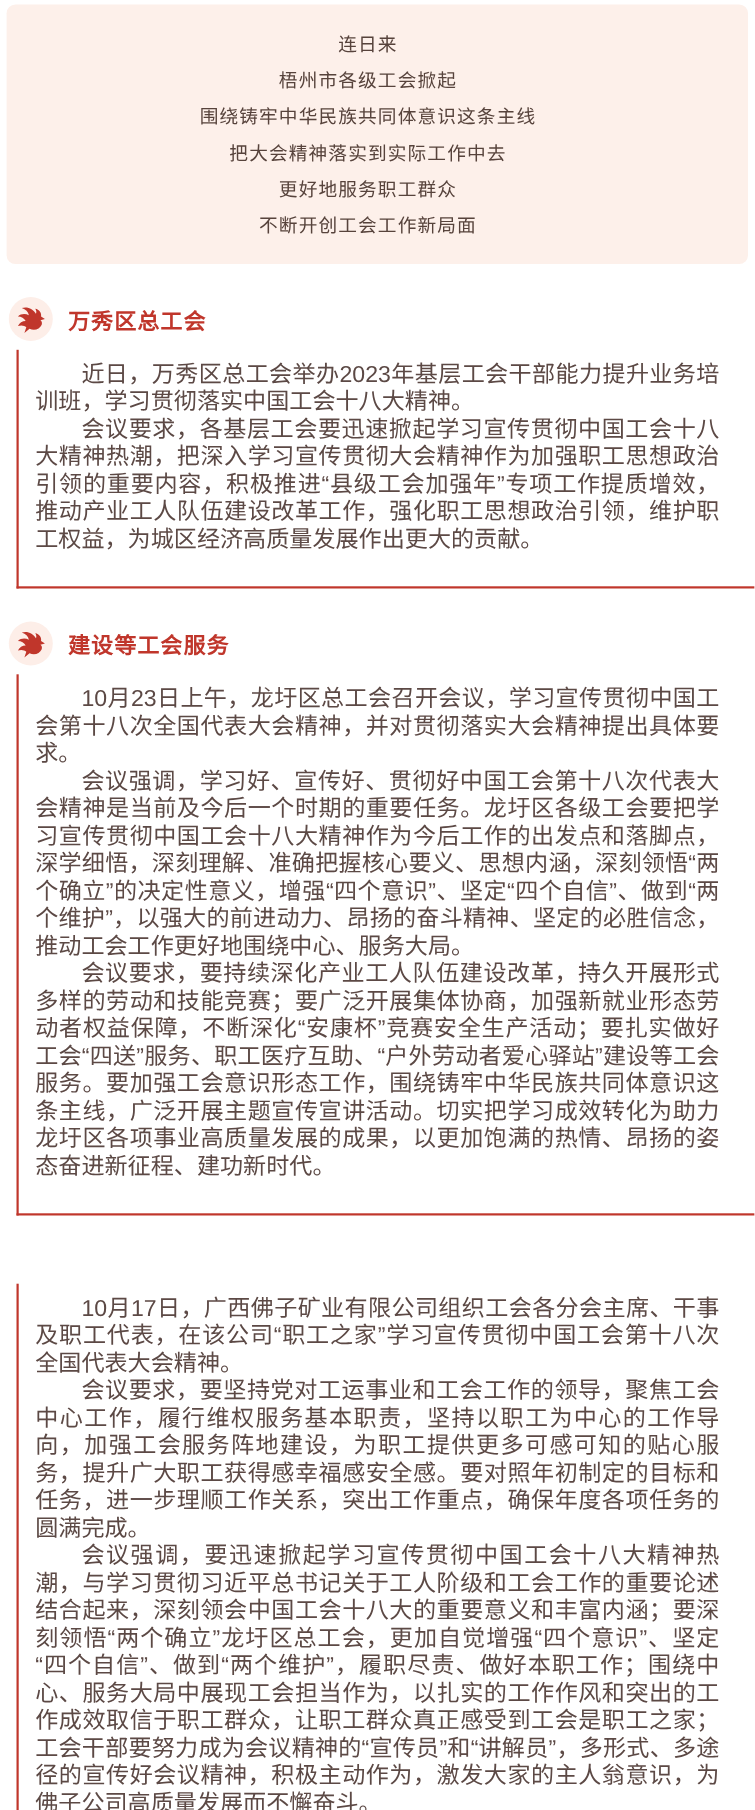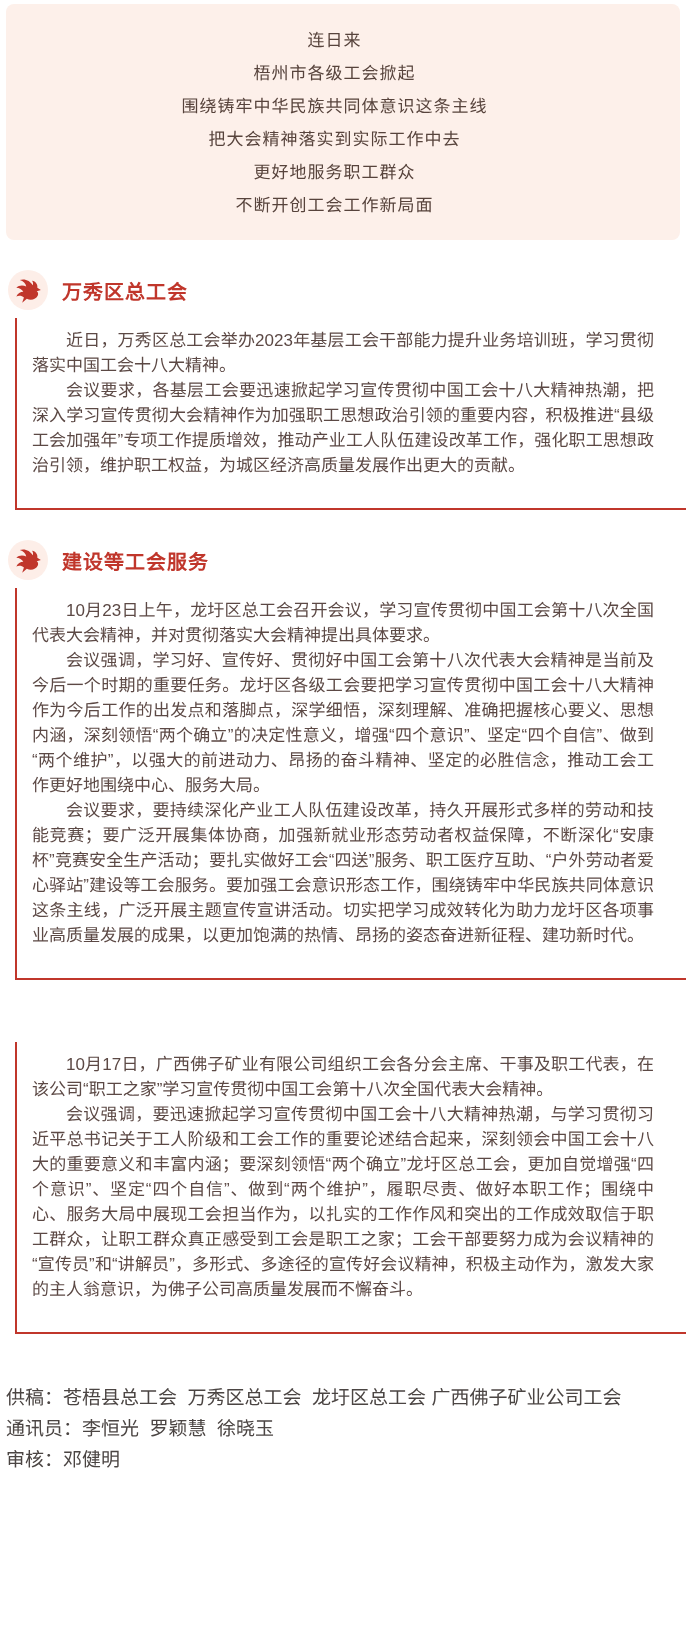--- a/index.html
+++ b/index.html
@@ -54,21 +54,21 @@
     letter-spacing:1px;
   }
   .section-body{
     margin-left:15px;
     border-left:2px solid var(--accent-red);
     border-bottom:2px solid var(--accent-red);
     padding:10px 32px 30px 15px;
   }
   .section-body p{
     margin:0;
-    font-size:17px;
+    font-size:21px;
     line-height:25px;
     color:var(--body-text);
     text-align:justify;
     text-indent:2em;
   }
   
   .credits{
     margin:48px 6px 0 6px;
     padding-bottom:14px;
   }
@@ -118,20 +118,21 @@
   <div class="section-body">
     <p>10月23日上午，龙圩区总工会召开会议，学习宣传贯彻中国工会第十八次全国代表大会精神，并对贯彻落实大会精神提出具体要求。</p>
     <p>会议强调，学习好、宣传好、贯彻好中国工会第十八次代表大会精神是当前及今后一个时期的重要任务。龙圩区各级工会要把学习宣传贯彻中国工会十八大精神作为今后工作的出发点和落脚点，深学细悟，深刻理解、准确把握核心要义、思想内涵，深刻领悟“两个确立”的决定性意义，增强“四个意识”、坚定“四个自信”、做到“两个维护”，以强大的前进动力、昂扬的奋斗精神、坚定的必胜信念，推动工会工作更好地围绕中心、服务大局。</p>
     <p>会议要求，要持续深化产业工人队伍建设改革，持久开展形式多样的劳动和技能竞赛；要广泛开展集体协商，加强新就业形态劳动者权益保障，不断深化“安康杯”竞赛安全生产活动；要扎实做好工会“四送”服务、职工医疗互助、“户外劳动者爱心驿站”建设等工会服务。要加强工会意识形态工作，围绕铸牢中华民族共同体意识这条主线，广泛开展主题宣传宣讲活动。切实把学习成效转化为助力龙圩区各项事业高质量发展的成果，以更加饱满的热情、昂扬的姿态奋进新征程、建功新时代。</p>
   </div>
 </div>
 
 <div class="section gap-lg">
   <div class="section-body">
     <p>10月17日，广西佛子矿业有限公司组织工会各分会主席、干事及职工代表，在该公司“职工之家”学习宣传贯彻中国工会第十八次全国代表大会精神。</p>
+    <p>会议要求，要坚持党对工运事业和工会工作的领导，聚焦工会中心工作，履行维权服务基本职责，坚持以职工为中心的工作导向，加强工会服务阵地建设，为职工提供更多可感可知的贴心服务，提升广大职工获得感幸福感安全感。要对照年初制定的目标和任务，进一步理顺工作关系，突出工作重点，确保年度各项任务的圆满完成。</p>
     <p>会议强调，要迅速掀起学习宣传贯彻中国工会十八大精神热潮，与学习贯彻习近平总书记关于工人阶级和工会工作的重要论述结合起来，深刻领会中国工会十八大的重要意义和丰富内涵；要深刻领悟“两个确立”龙圩区总工会，更加自觉增强“四个意识”、坚定“四个自信”、做到“两个维护”，履职尽责、做好本职工作；围绕中心、服务大局中展现工会担当作为，以扎实的工作作风和突出的工作成效取信于职工群众，让职工群众真正感受到工会是职工之家；工会干部要努力成为会议精神的“宣传员”和“讲解员”，多形式、多途径的宣传好会议精神，积极主动作为，激发大家的主人翁意识，为佛子公司高质量发展而不懈奋斗。</p>
   </div>
 </div>
 
 <div class="credits">
   <div class="line">供稿：苍梧县总工会  万秀区总工会  龙圩区总工会 广西佛子矿业公司工会</div>
   <div class="line">通讯员：李恒光  罗颖慧  徐晓玉</div>
   <div class="line">审核：邓健明</div>
 
 </div>

